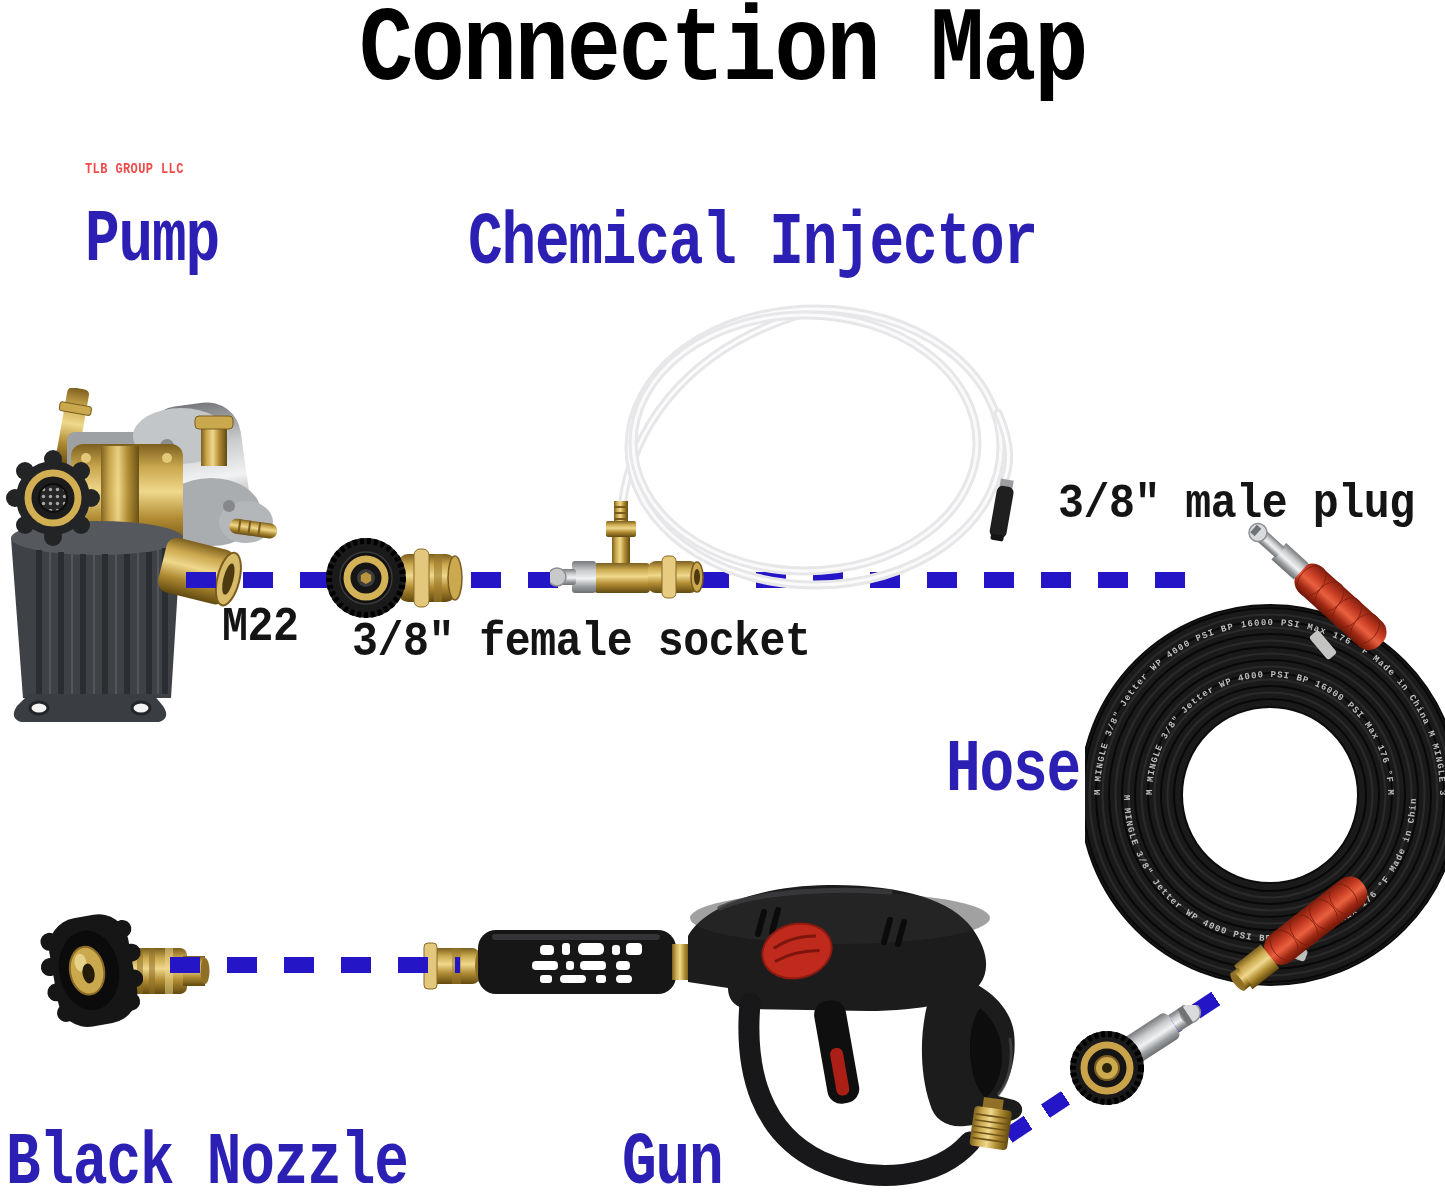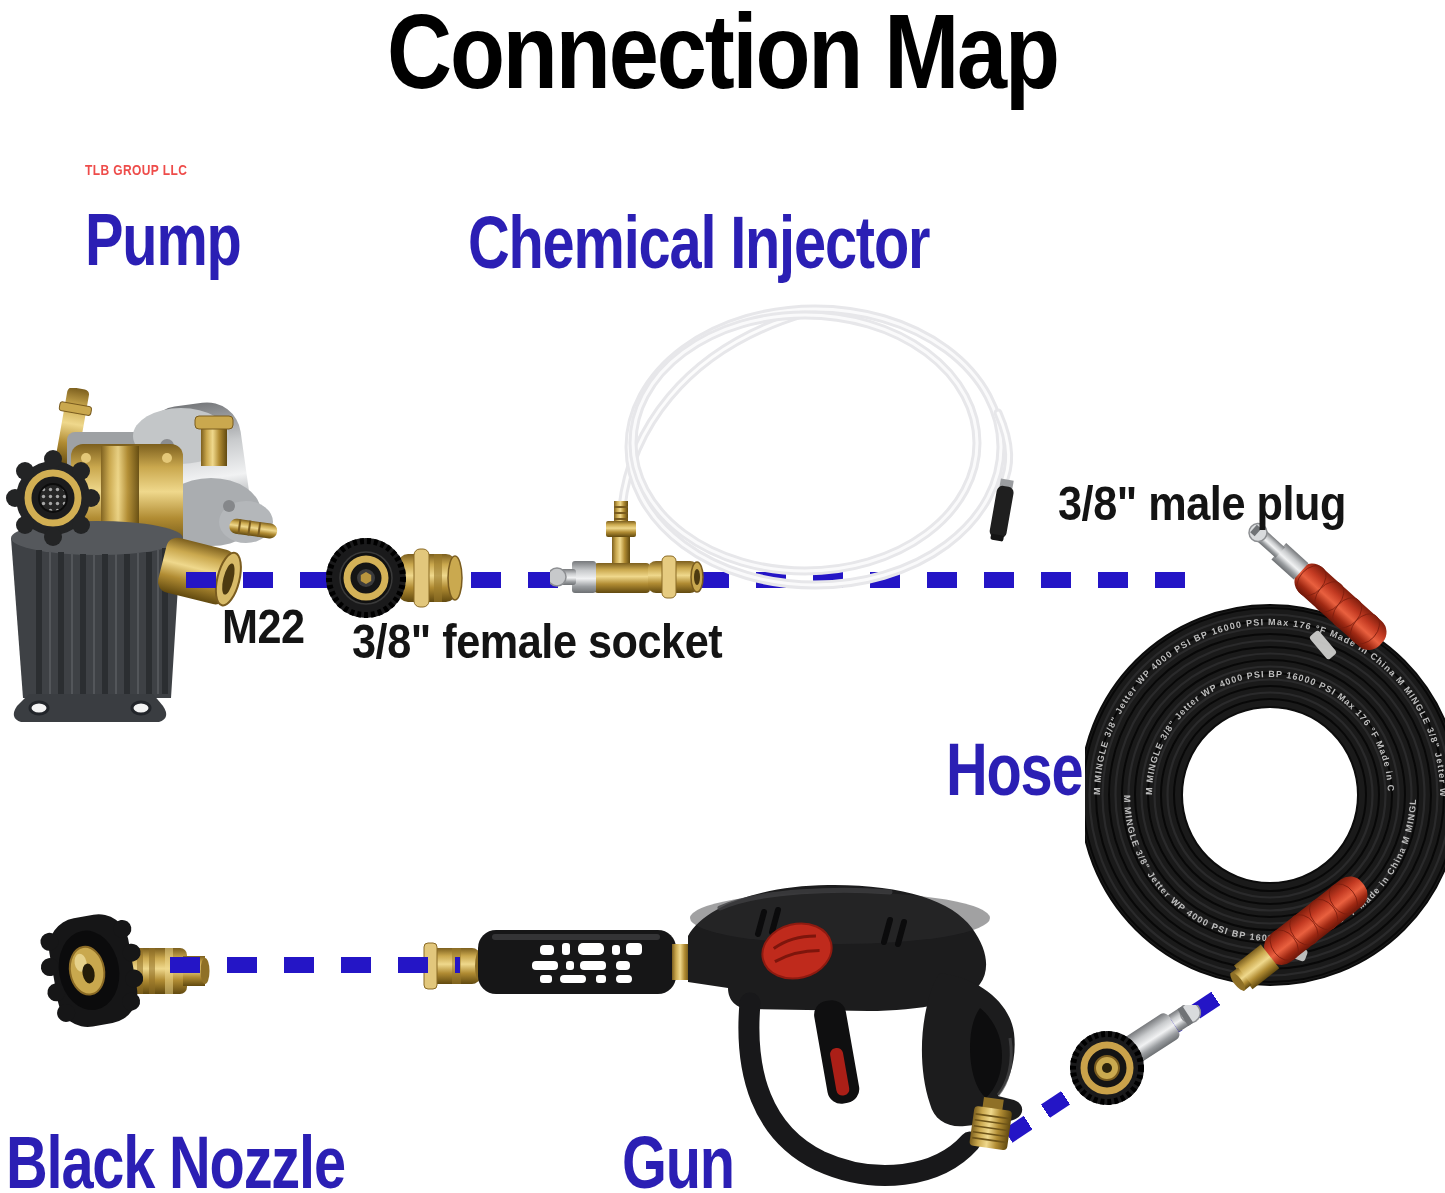--- a/index.html
+++ b/index.html
@@ -4,21 +4,21 @@
 <style>
   :root{
     --blue:#2b1fb4;
     --dash:#2415c6;
     --red:#ee4c4a;
     --ink:#141414;
   }
   html,body{margin:0;padding:0;background:#fff;}
   #canvas{
     position:relative;width:1445px;height:1193px;overflow:hidden;background:#ffffff;
-    font-family:Liberation Sans, sans-serif;
+    font-family:Liberation Mono, monospace;
   }
   .abs{position:absolute;}
   .title{
     top:-4px;left:0;right:0;text-align:center;z-index:5;
     font-weight:700;font-size:106px;line-height:1.05;color:#000;
     letter-spacing:-2.5px;transform:scaleX(.85);transform-origin:center top;white-space:nowrap;
   }
   .brand{
     left:85px;top:161px;z-index:5;color:var(--red);
     font-weight:700;font-size:15px;letter-spacing:.5px;

